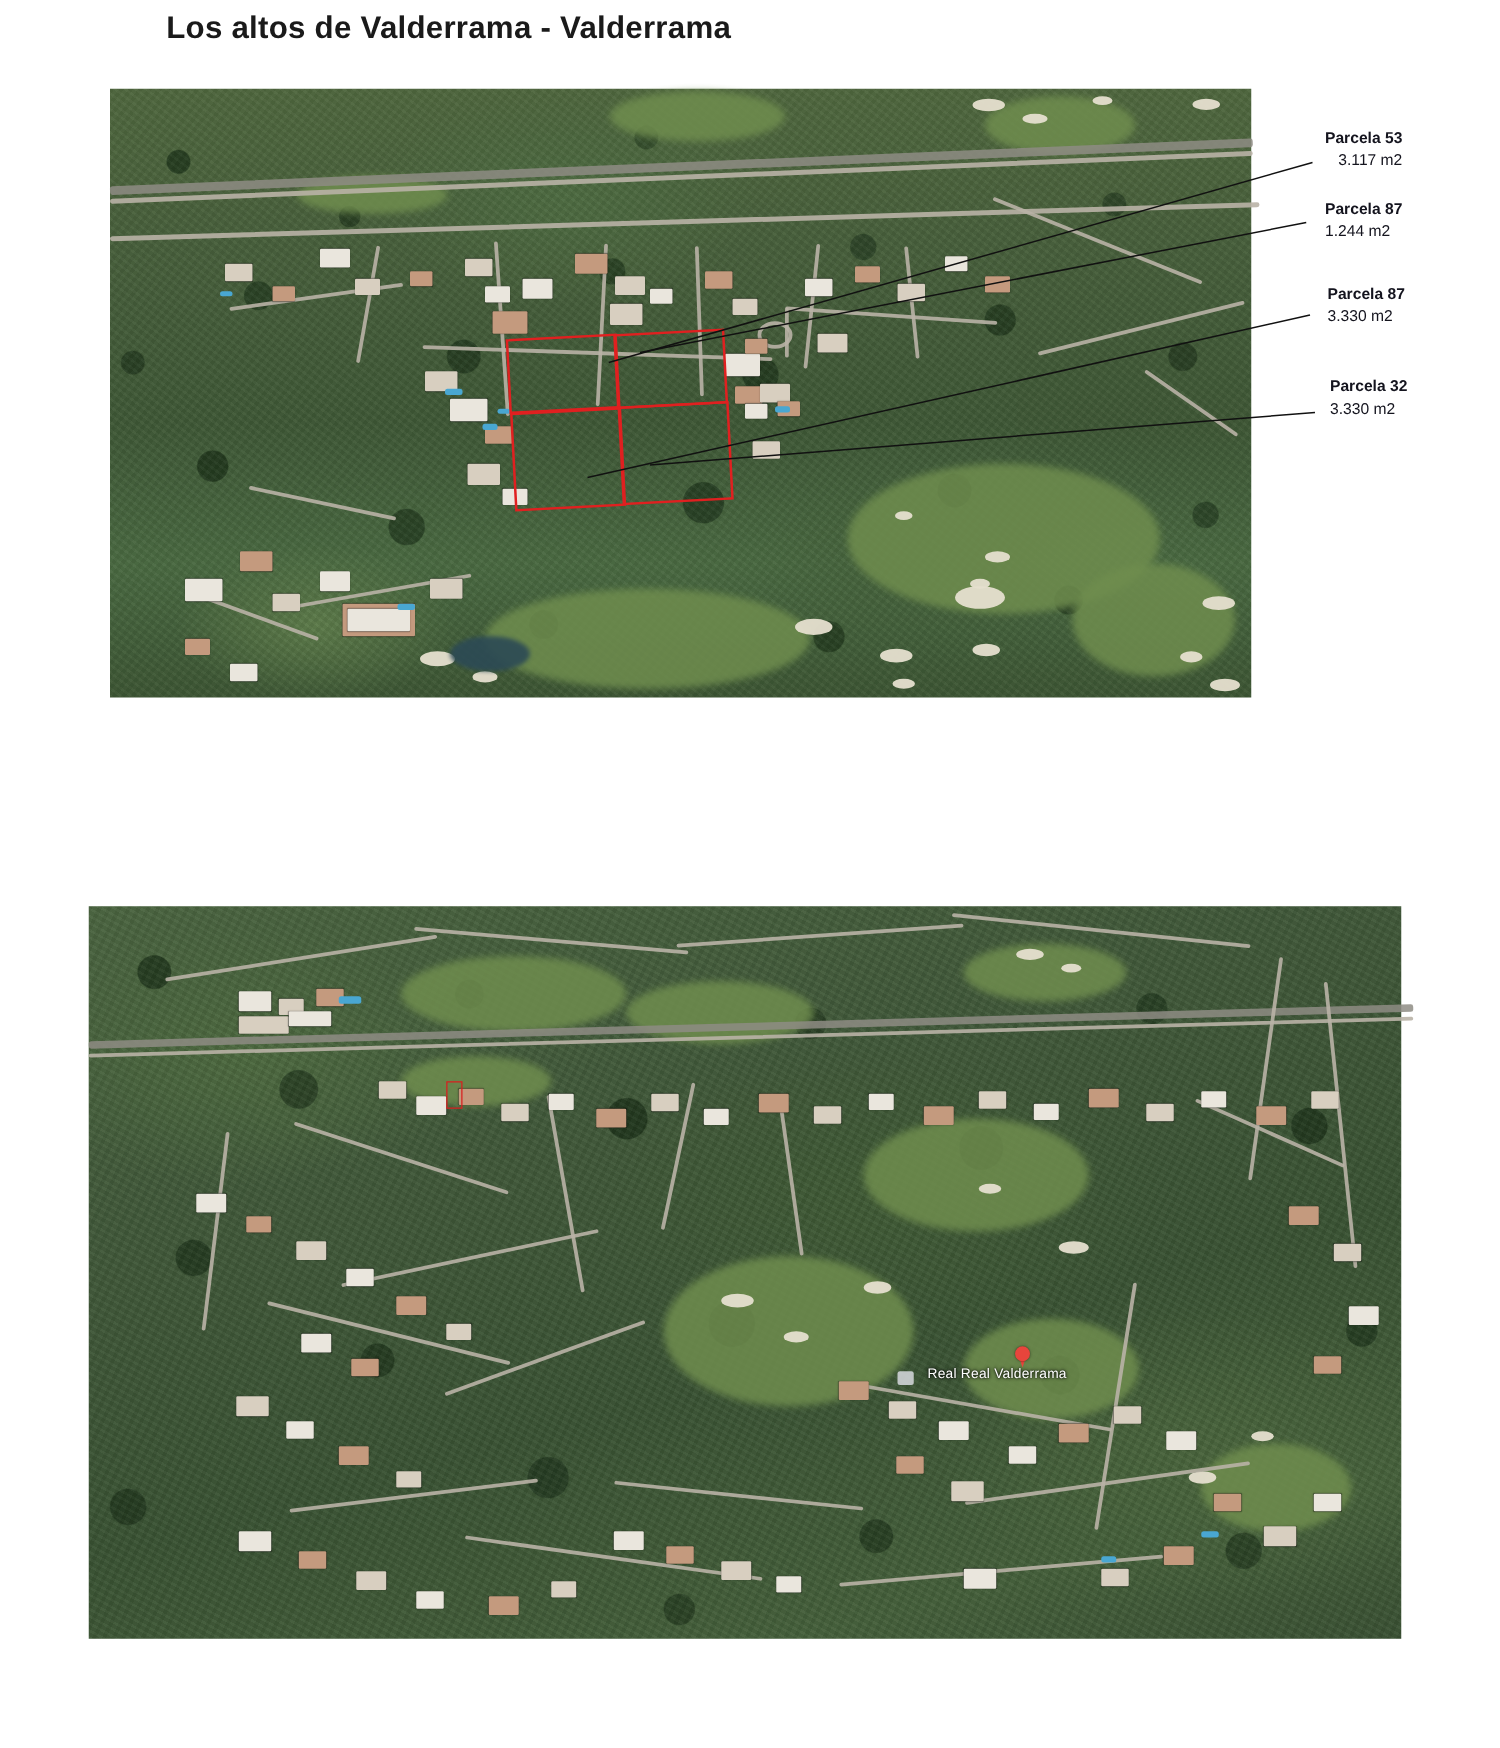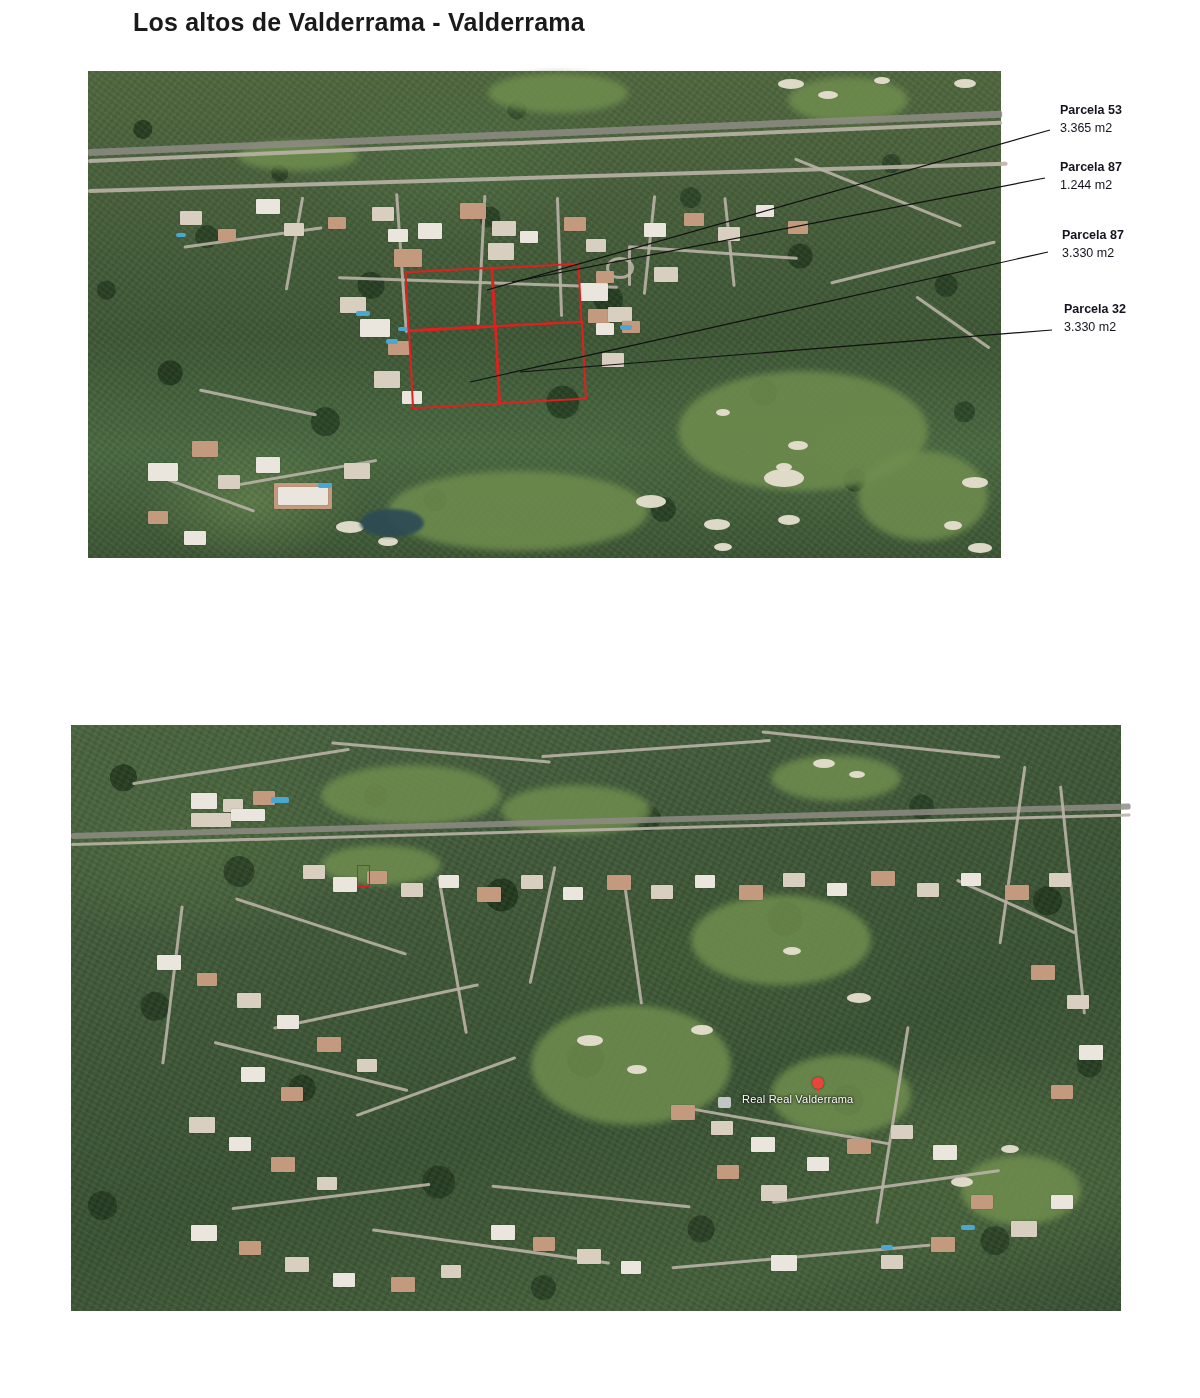--- a/index.html
+++ b/index.html
@@ -384,23 +384,23 @@
 
   <line x1="487" y1="290" x2="1050" y2="130" stroke="#111111" stroke-width="1.2"></line>
 
   <line x1="512" y1="282" x2="1045" y2="178" stroke="#111111" stroke-width="1.2"></line>
 
   <line x1="470" y1="382" x2="1048" y2="252" stroke="#111111" stroke-width="1.2"></line>
 
   <line x1="520" y1="372" x2="1052" y2="330" stroke="#111111" stroke-width="1.2"></line>
 </svg>
 
-<div class="callout" style="left:1060px;top:101px;">
+<div class="callout" style="left:1060px;top:101px;text-align:right;">
   <div class="name">Parcela 53</div>
-  <div class="area">3.365 m2</div>
+  <div class="area">3.117 m2</div>
 </div>
 <div class="callout" style="left:1060px;top:158px;">
   <div class="name">Parcela 87</div>
   <div class="area">1.244 m2</div>
 </div>
 <div class="callout" style="left:1062px;top:226px;">
   <div class="name">Parcela 87</div>
   <div class="area">3.330 m2</div>
 </div>
 <div class="callout" style="left:1064px;top:300px;">

